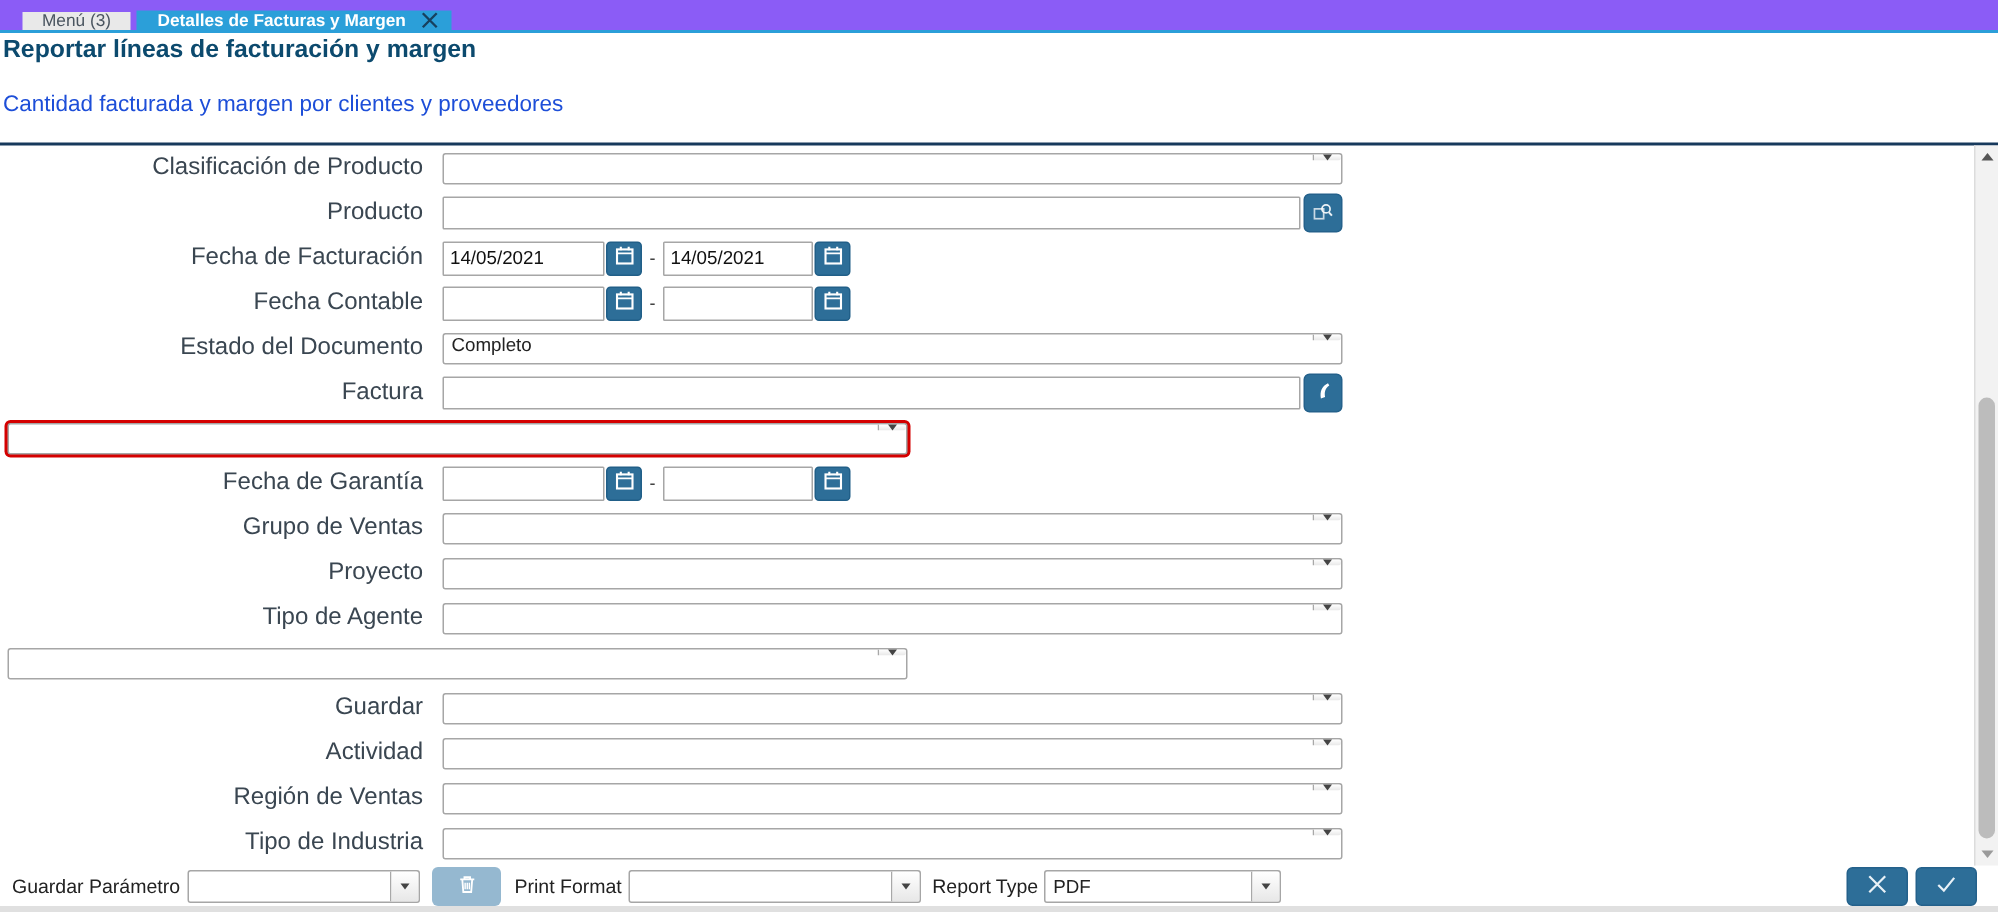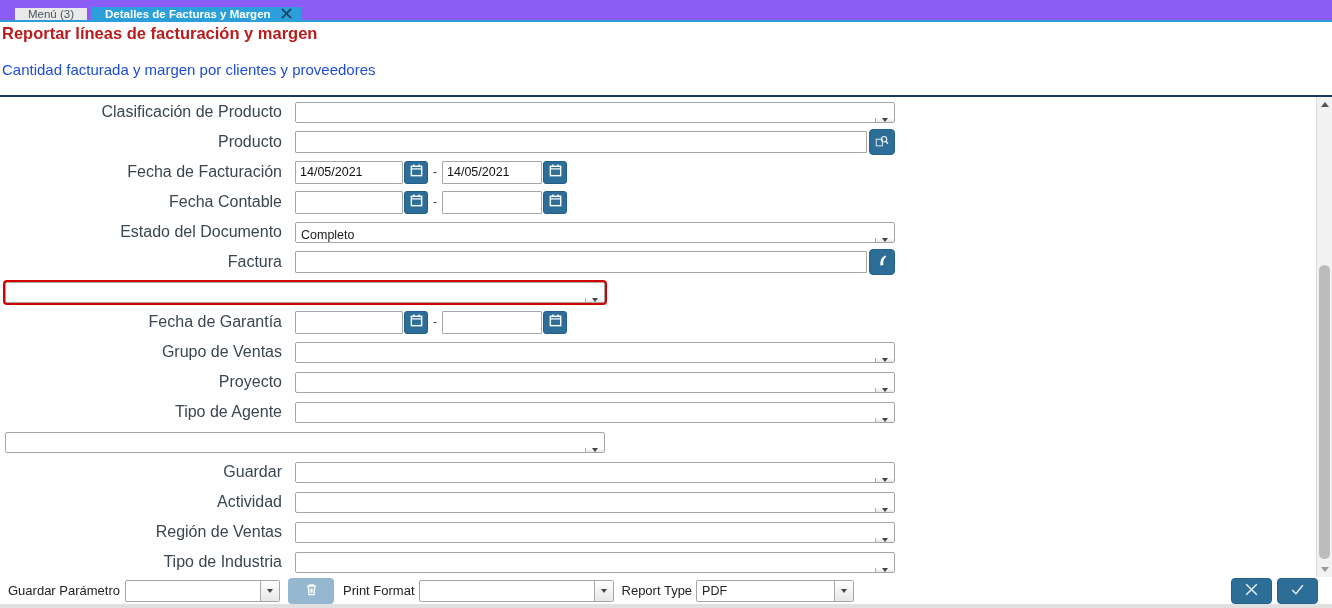--- a/index.html
+++ b/index.html
@@ -9,31 +9,31 @@
   }
   
   .tabbar{position:absolute;top:0;left:0;right:0;height:20px;background:#8b5cf6;
     border-bottom:2px solid #2b9fd9;display:flex;align-items:flex-end;}
   .tab-inactive{margin-left:15px;background:#e9e9e9;color:#4a5560;font-size:11.5px;
     display:flex;align-items:center;padding:0 13px;cursor:pointer;}
   .tab-active{background:#2b9fd9;color:#fff;font-weight:bold;font-size:11.5px;
     display:flex;align-items:center;gap:9px;padding:0 8px 0 14px;margin-left:4px;cursor:pointer;}
   .tab-close{display:flex;align-items:center;cursor:pointer;}
   
-  .page-title{position:absolute;top:24px;left:2px;font-size:16.5px;font-weight:bold;color:#b91c1c;}
+  .page-title{position:absolute;top:24px;left:2px;font-size:16.5px;font-weight:bold;color:#0c4a6e;}
   .page-subtitle{position:absolute;top:61px;left:2px;font-size:15px;color:#1d4ed8;}
   .divider{position:absolute;top:95px;left:0;width:100%;height:2px;background:#17395c;}
   
   .form{position:absolute;top:97px;left:0;width:1316px;}
   .frow{height:30px;display:flex;align-items:center;}
   .flabel{width:282px;padding-right:8px;text-align:right;font-size:16px;color:#3a4651;flex:none;
     white-space:nowrap;overflow:hidden;}
   .fwrap{margin-left:5px;display:flex;align-items:center;}
   .combo{height:21px;width:600px;border:1px solid #a6a6a6;border-radius:2px;background:#fff;
-    display:flex;align-items:flex-end;box-sizing:border-box;cursor:pointer;}
+    display:flex;align-items:flex-start;box-sizing:border-box;cursor:pointer;}
   .combo.required{box-shadow:0 0 0 2px #d40000;}
   .combo-text{flex:1;font-size:12.5px;color:#222;padding:0 5px;display:flex;align-items:center;
     white-space:nowrap;overflow:hidden;}
   .combo-arrow{width:18px;flex:none;border-left:1px solid #a8a8a8;background:linear-gradient(#ffffff,#e7e7e7);
     display:flex;align-items:center;justify-content:center;border-radius:0 2px 2px 0;}
   .tri-down{width:0;height:0;border-left:3.5px solid transparent;border-right:3.5px solid transparent;
     border-top:4.5px solid #444;}
   .tinput{border:1px solid #a6a6a6;box-sizing:border-box;font-size:12.5px;padding:0 4px;
     font-family:"Liberation Sans",sans-serif;color:#111;border-radius:1px;}
   .date-input{width:108px;height:23px;}

